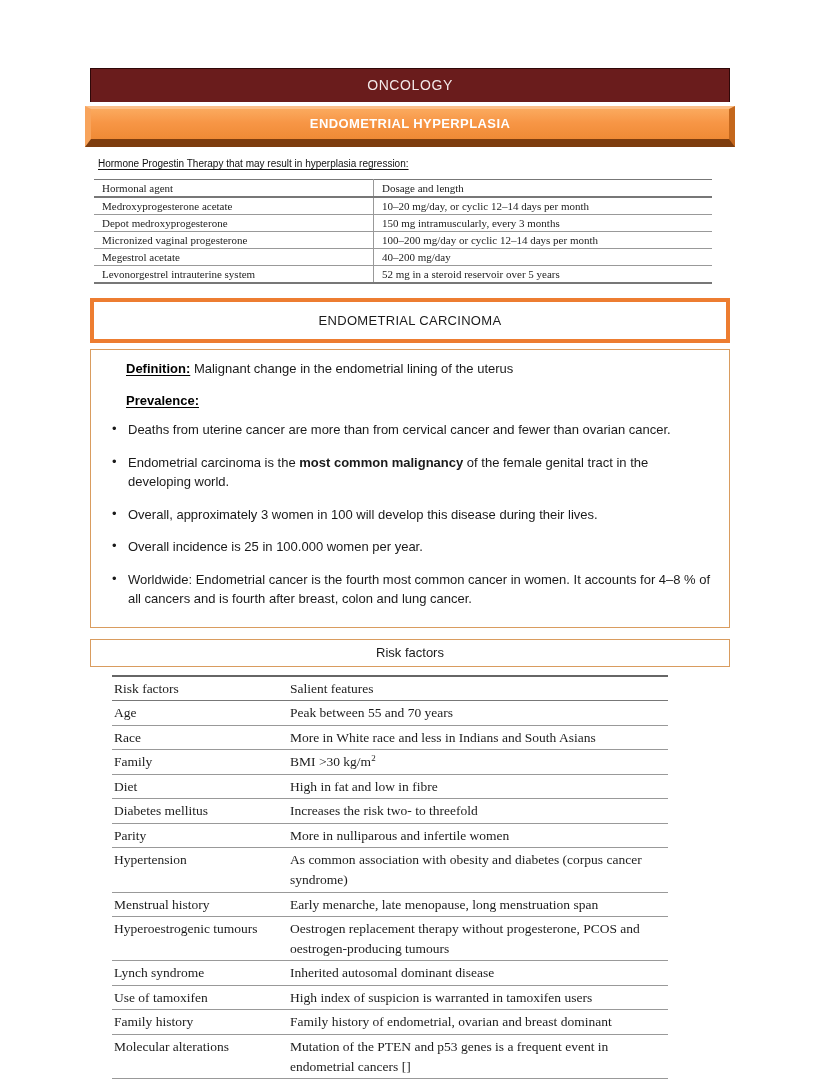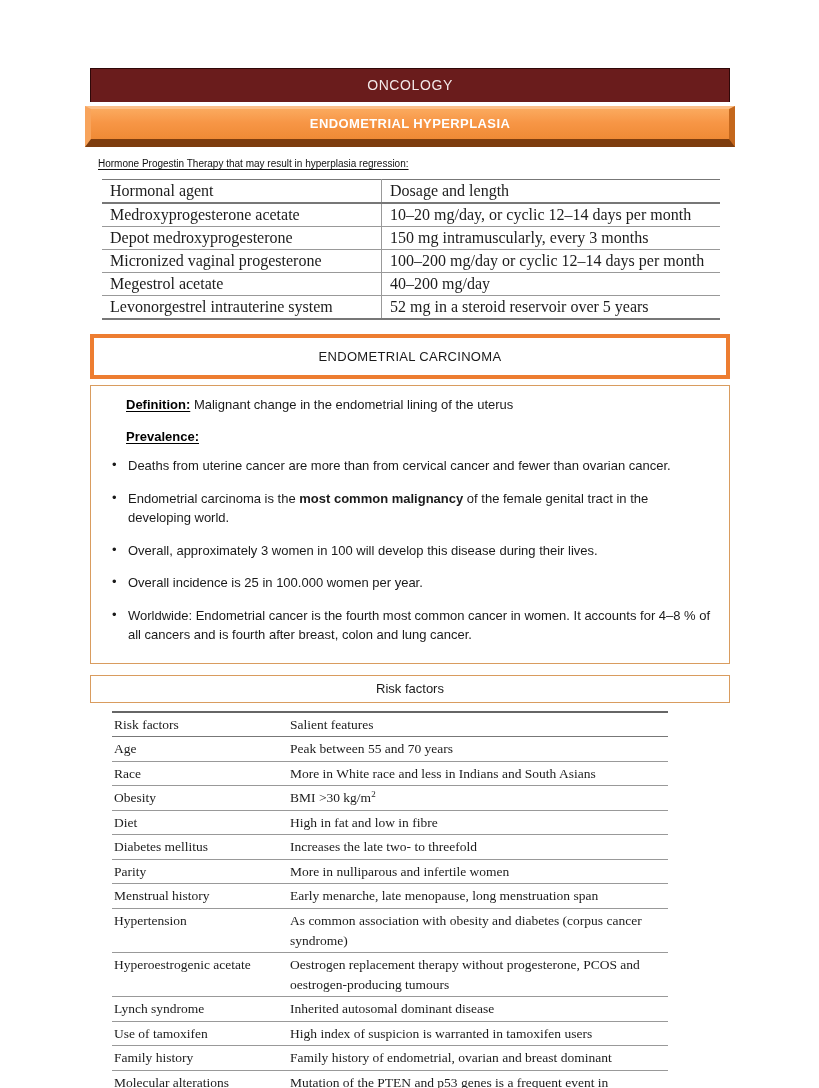--- a/index.html
+++ b/index.html
@@ -30,21 +30,21 @@
   .heading-underline{
     margin:11px 0 10px 8px;font-size:10px;color:#111;
     text-decoration:underline;text-underline-offset:2px;
   }
 
   
   table.doc-table{
     border-collapse:collapse;font-family:"Liberation Serif",serif;color:#1c1c1c;
   }
   table.dose{
-    width:618px;margin-left:12px;font-size:16px;
+    width:618px;margin-left:4px;font-size:11px;
     border-top:1.5px solid #777;border-bottom:2px solid #777;
   }
   table.dose td{
     border-bottom:1px solid #999;padding:2px 8px;text-align:left;vertical-align:top;
   }
   table.dose td.c1{width:263px;border-right:1px solid #999;}
   table.dose tr.hdr td{border-bottom:2px solid #777;}
 
   
   .carcinoma-box{
@@ -156,45 +156,45 @@
         </tr>
         <tr>
           <td class="c1">Age</td>
           <td class="c2">Peak between 55 and 70 years</td>
         </tr>
         <tr>
           <td class="c1">Race</td>
           <td class="c2">More in White race and less in Indians and South Asians</td>
         </tr>
         <tr>
-          <td class="c1">Obesity</td>
+          <td class="c1">Family</td>
           <td class="c2">BMI &gt;30 kg/m<sup>2</sup></td>
         </tr>
         <tr>
           <td class="c1">Diet</td>
           <td class="c2">High in fat and low in fibre</td>
         </tr>
         <tr>
           <td class="c1">Diabetes mellitus</td>
-          <td class="c2">Increases the late two- to threefold</td>
+          <td class="c2">Increases the risk two- to threefold</td>
         </tr>
         <tr>
           <td class="c1">Parity</td>
           <td class="c2">More in nulliparous and infertile women</td>
         </tr>
         <tr>
+          <td class="c1">Hypertension</td>
+          <td class="c2">As common association with obesity and diabetes (corpus cancer syndrome)</td>
+        </tr>
+        <tr>
           <td class="c1">Menstrual history</td>
           <td class="c2">Early menarche, late menopause, long menstruation span</td>
         </tr>
         <tr>
-          <td class="c1">Hypertension</td>
-          <td class="c2">As common association with obesity and diabetes (corpus cancer syndrome)</td>
-        </tr>
-        <tr>
-          <td class="c1">Hyperoestrogenic acetate</td>
+          <td class="c1">Hyperoestrogenic tumours</td>
           <td class="c2">Oestrogen replacement therapy without progesterone, PCOS and oestrogen-producing tumours</td>
         </tr>
         <tr>
           <td class="c1">Lynch syndrome</td>
           <td class="c2">Inherited autosomal dominant disease</td>
         </tr>
         <tr>
           <td class="c1">Use of tamoxifen</td>
           <td class="c2">High index of suspicion is warranted in tamoxifen users</td>
         </tr>

